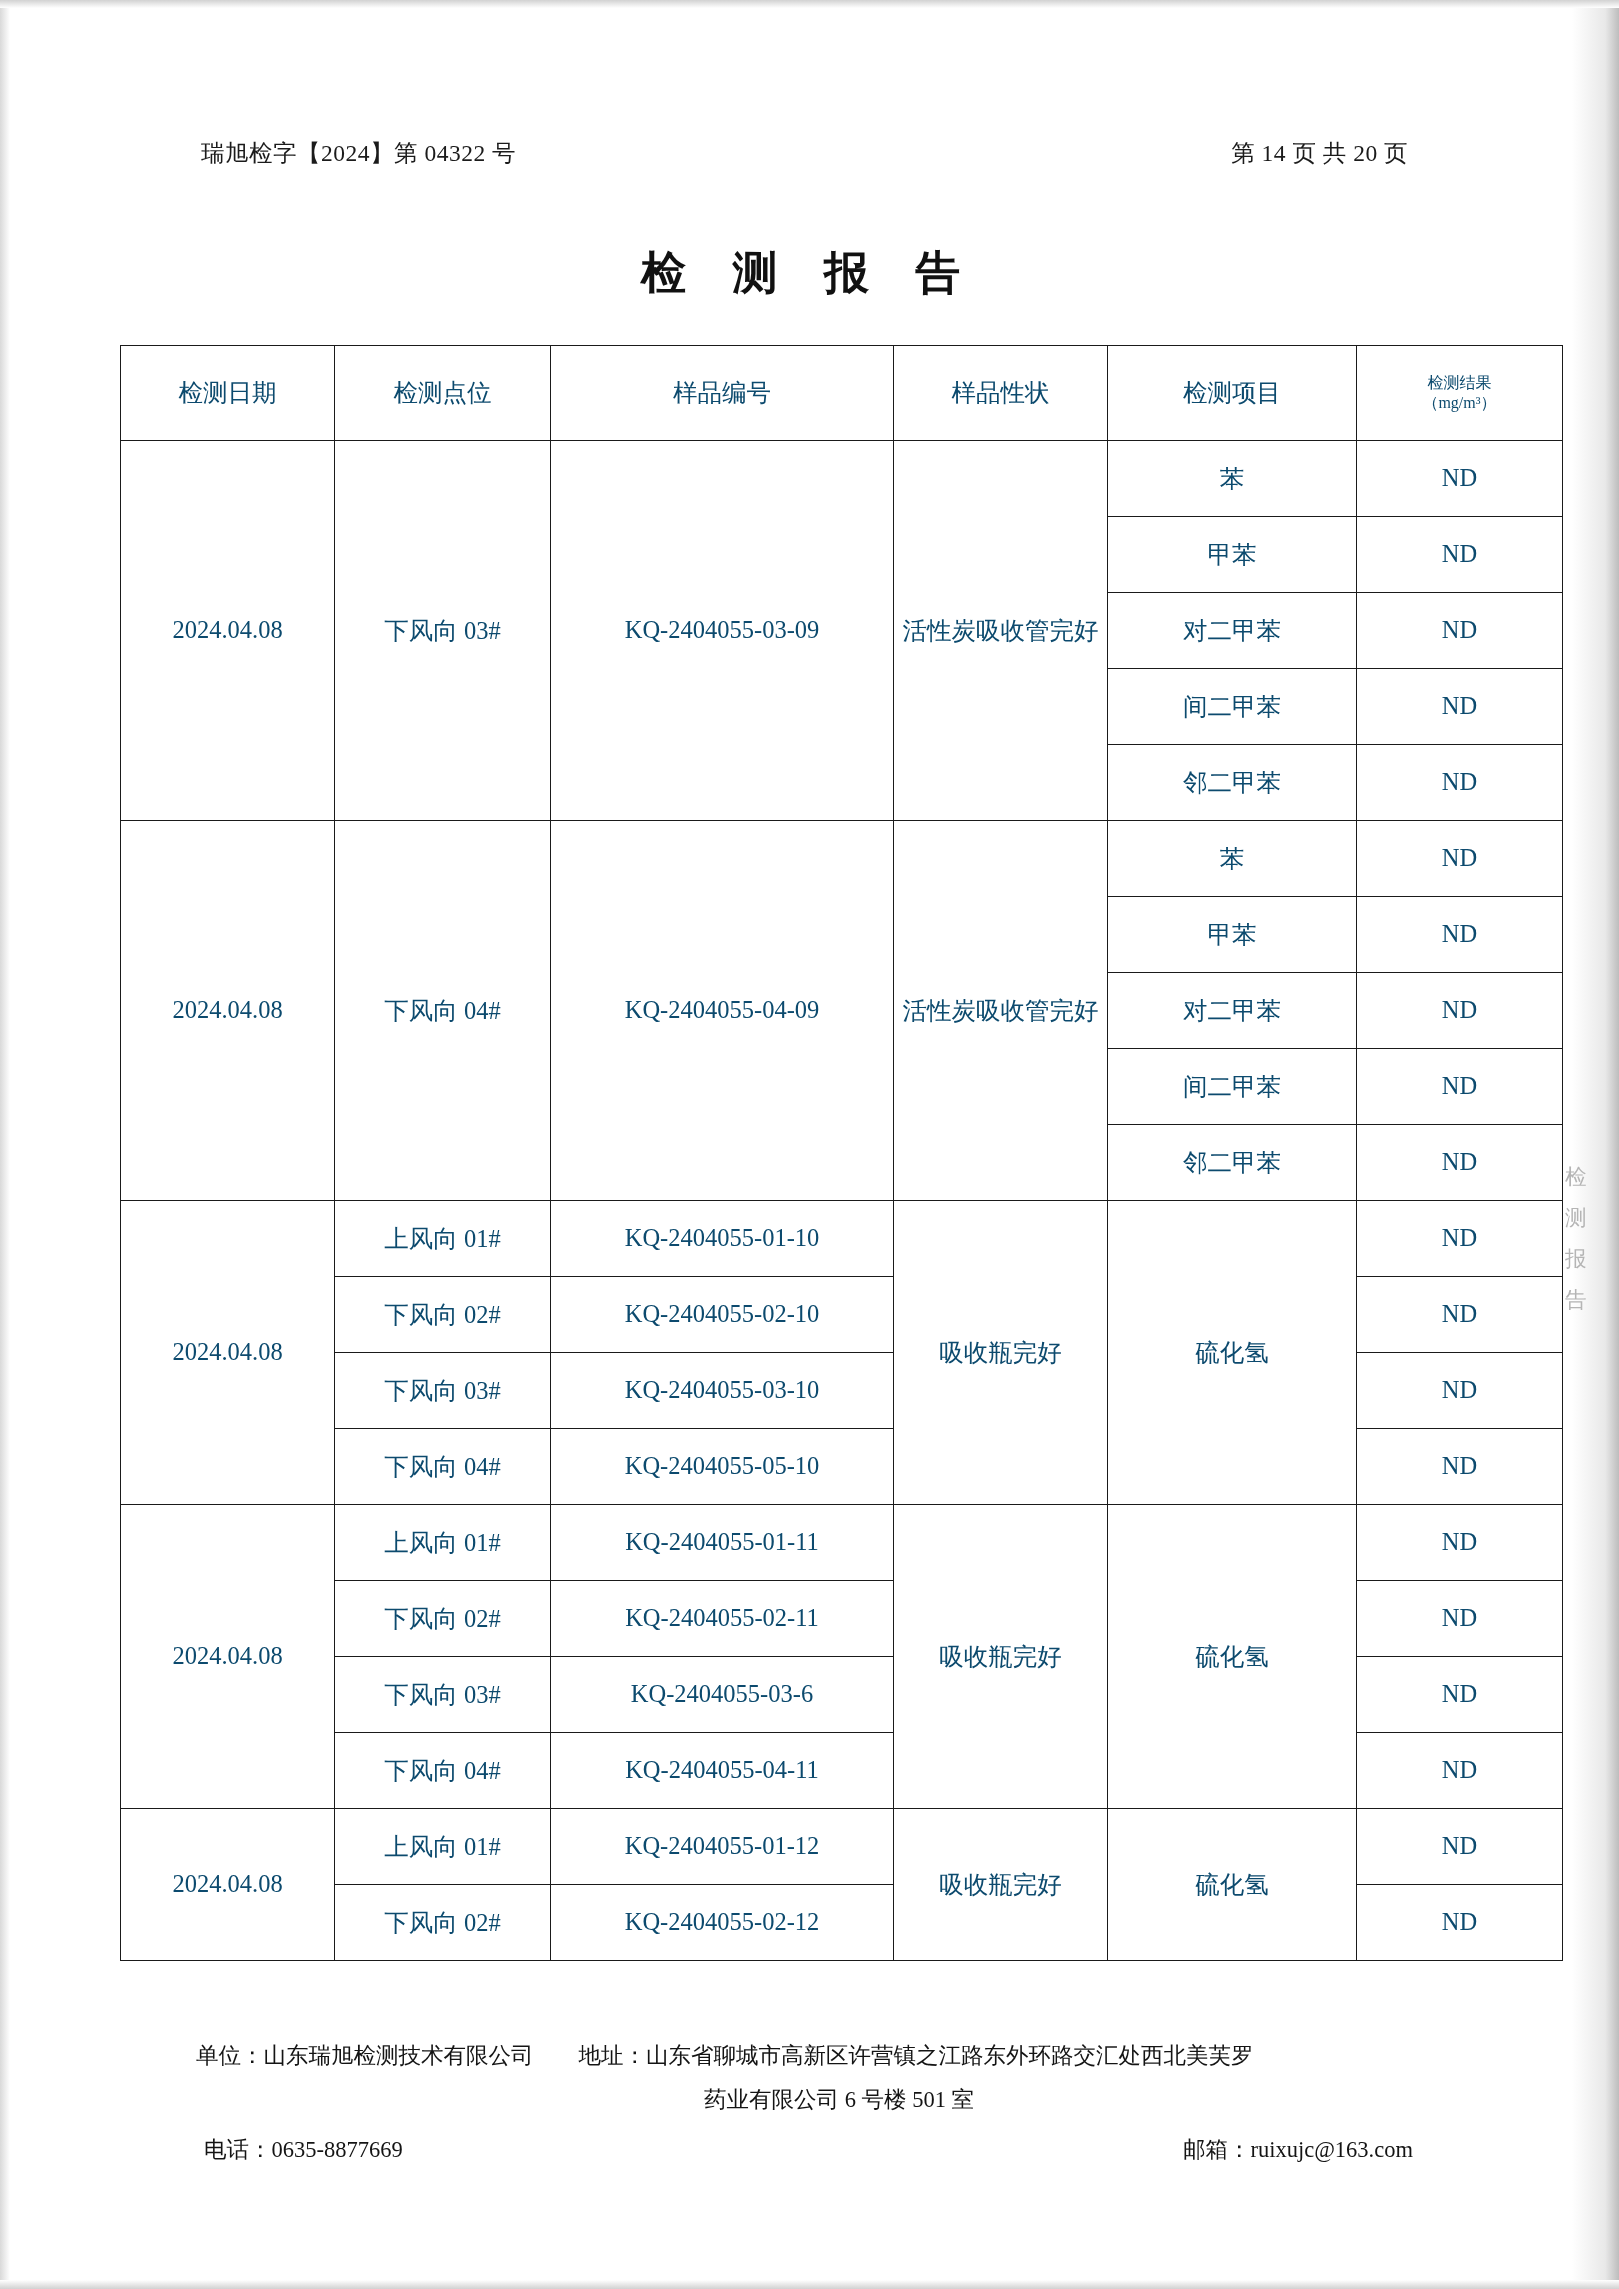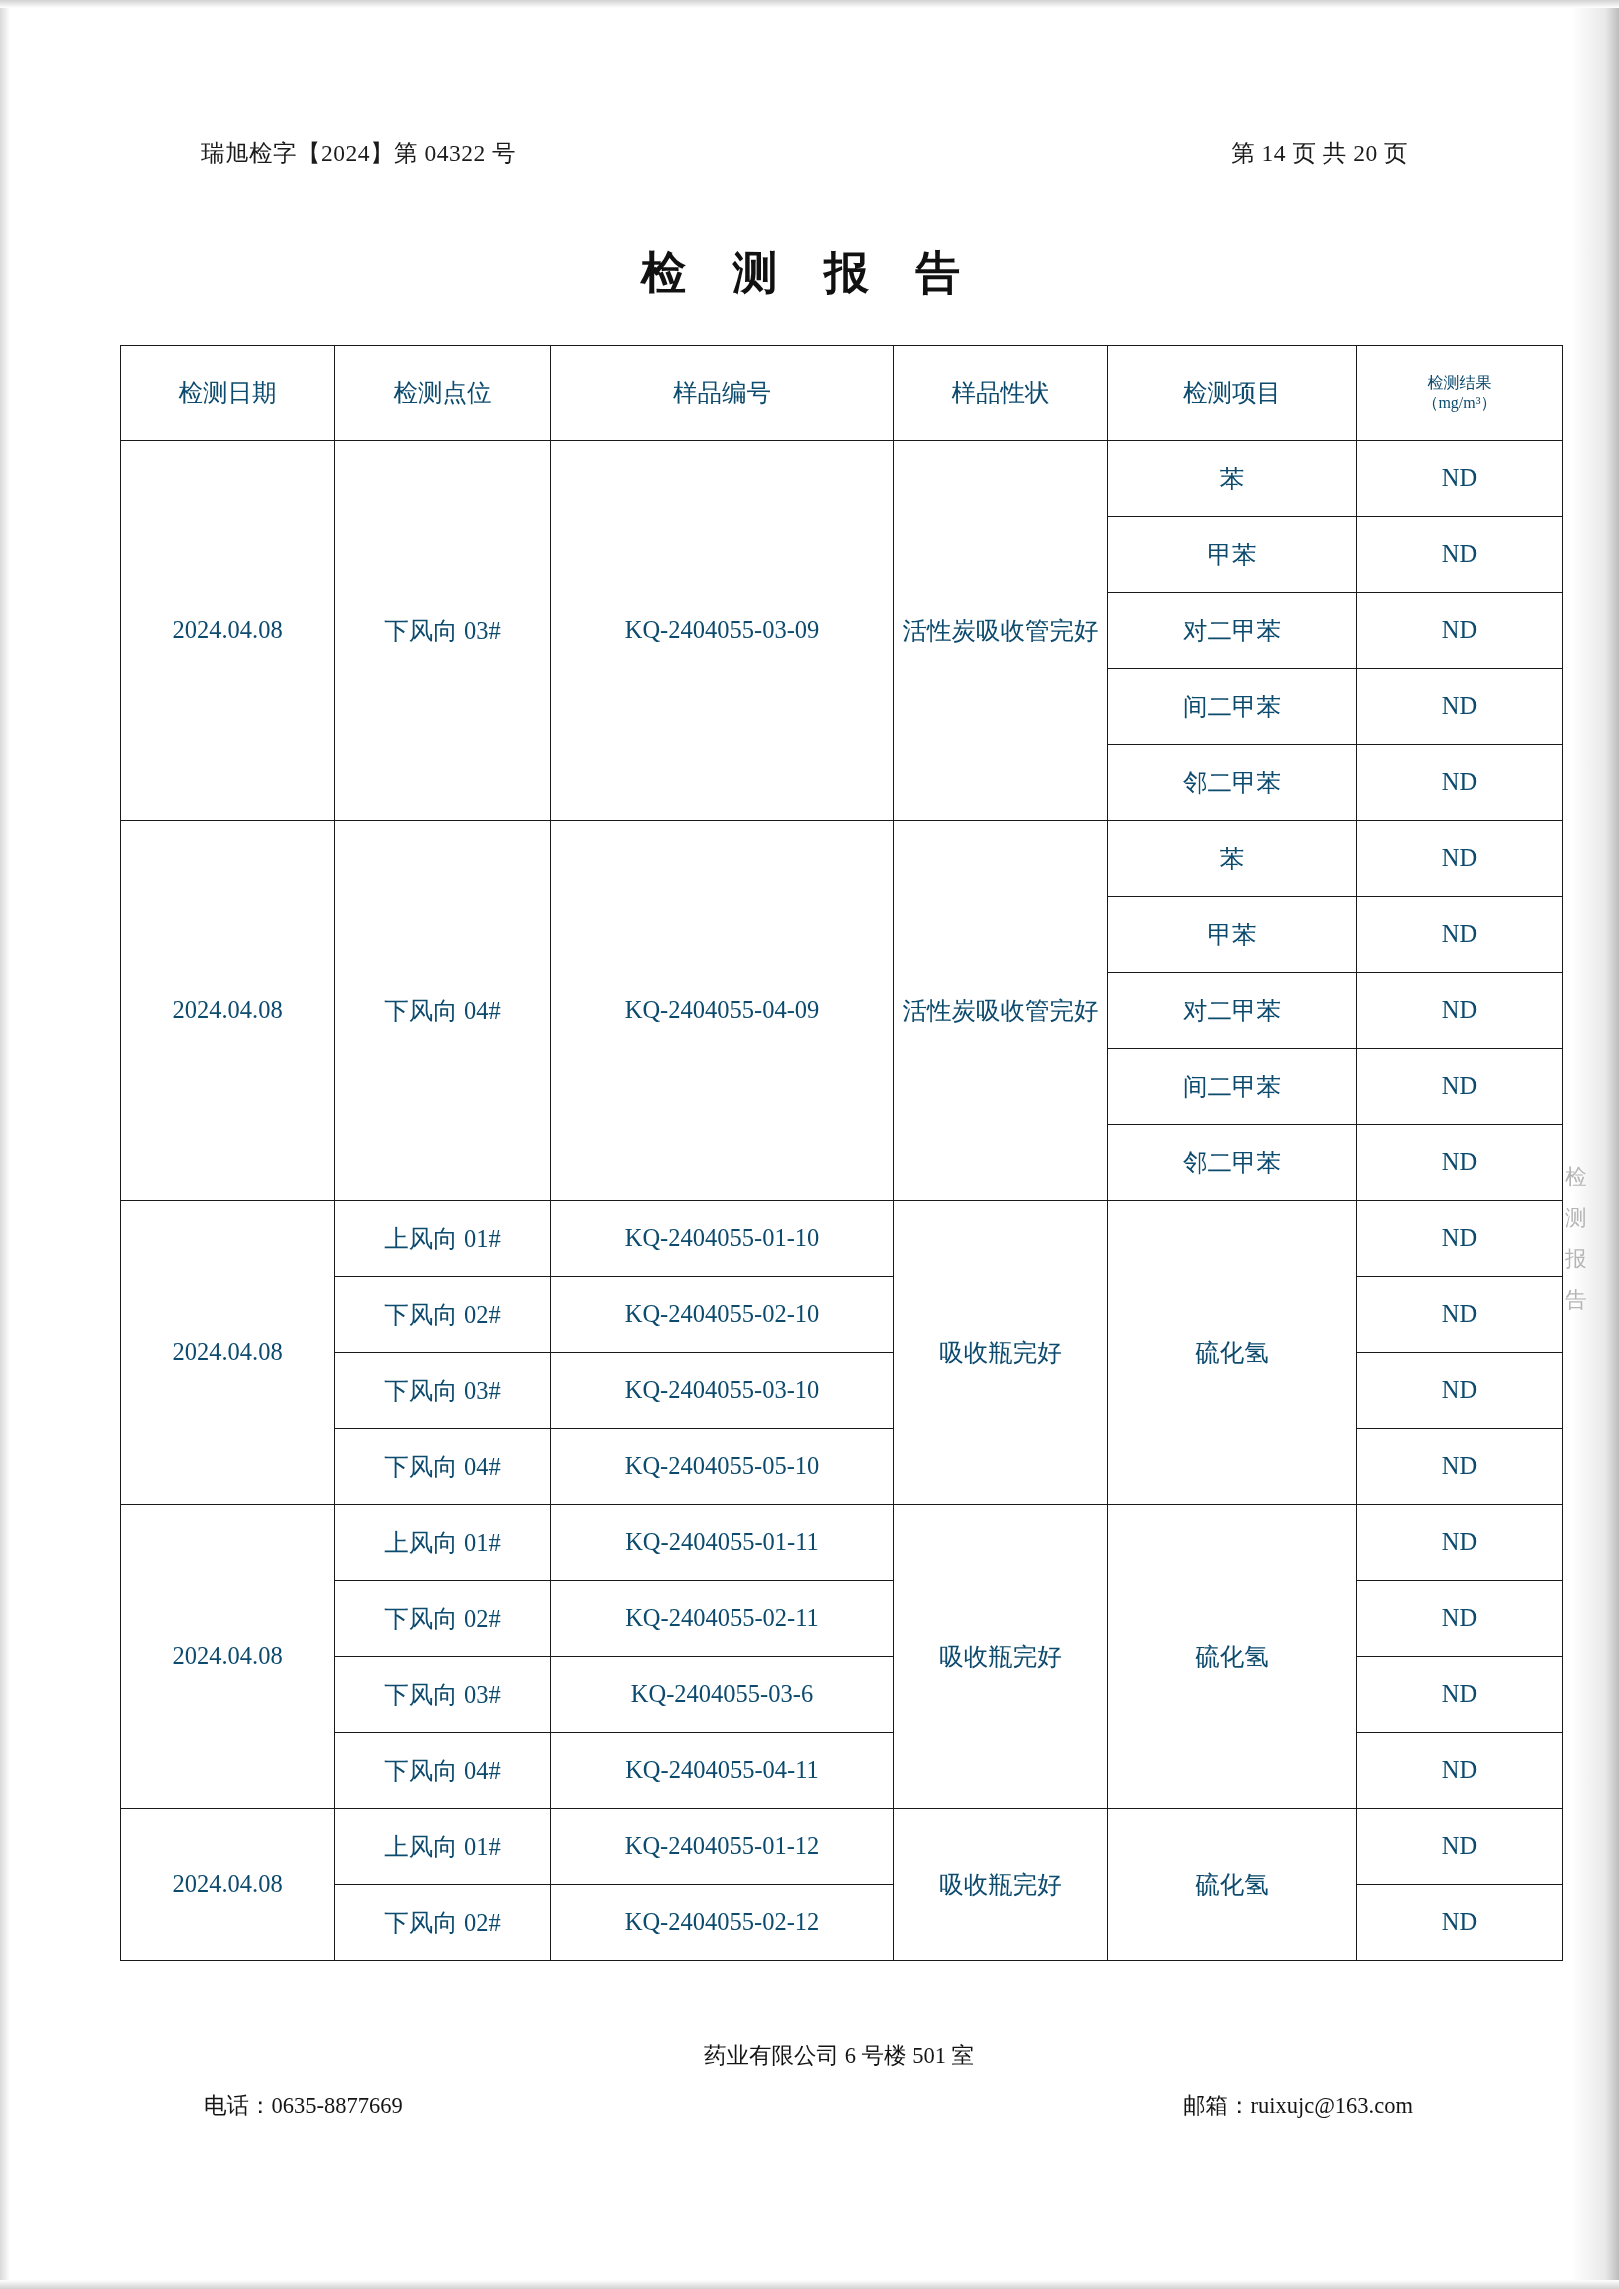--- a/index.html
+++ b/index.html
@@ -306,20 +306,24 @@
         </tr>
         <tr class="r-small">
           <td>下风向 02#</td>
           <td>KQ-2404055-02-12</td>
           <td>ND</td>
         </tr>
       </tbody>
     </table>
 
     <div class="footer">
+      <div class="footer-line1">
+        <span>单位：山东瑞旭检测技术有限公司</span>
+        <span>地址：山东省聊城市高新区许营镇之江路东外环路交汇处西北美芙罗</span>
+      </div>
       <div class="footer-line2">药业有限公司 6 号楼 501 室</div>
       <div class="footer-line3">
         <span>电话：0635-8877669</span>
         <span>邮箱：ruixujc@163.com</span>
       </div>
     </div>
 
   </div>
 </div>
 

